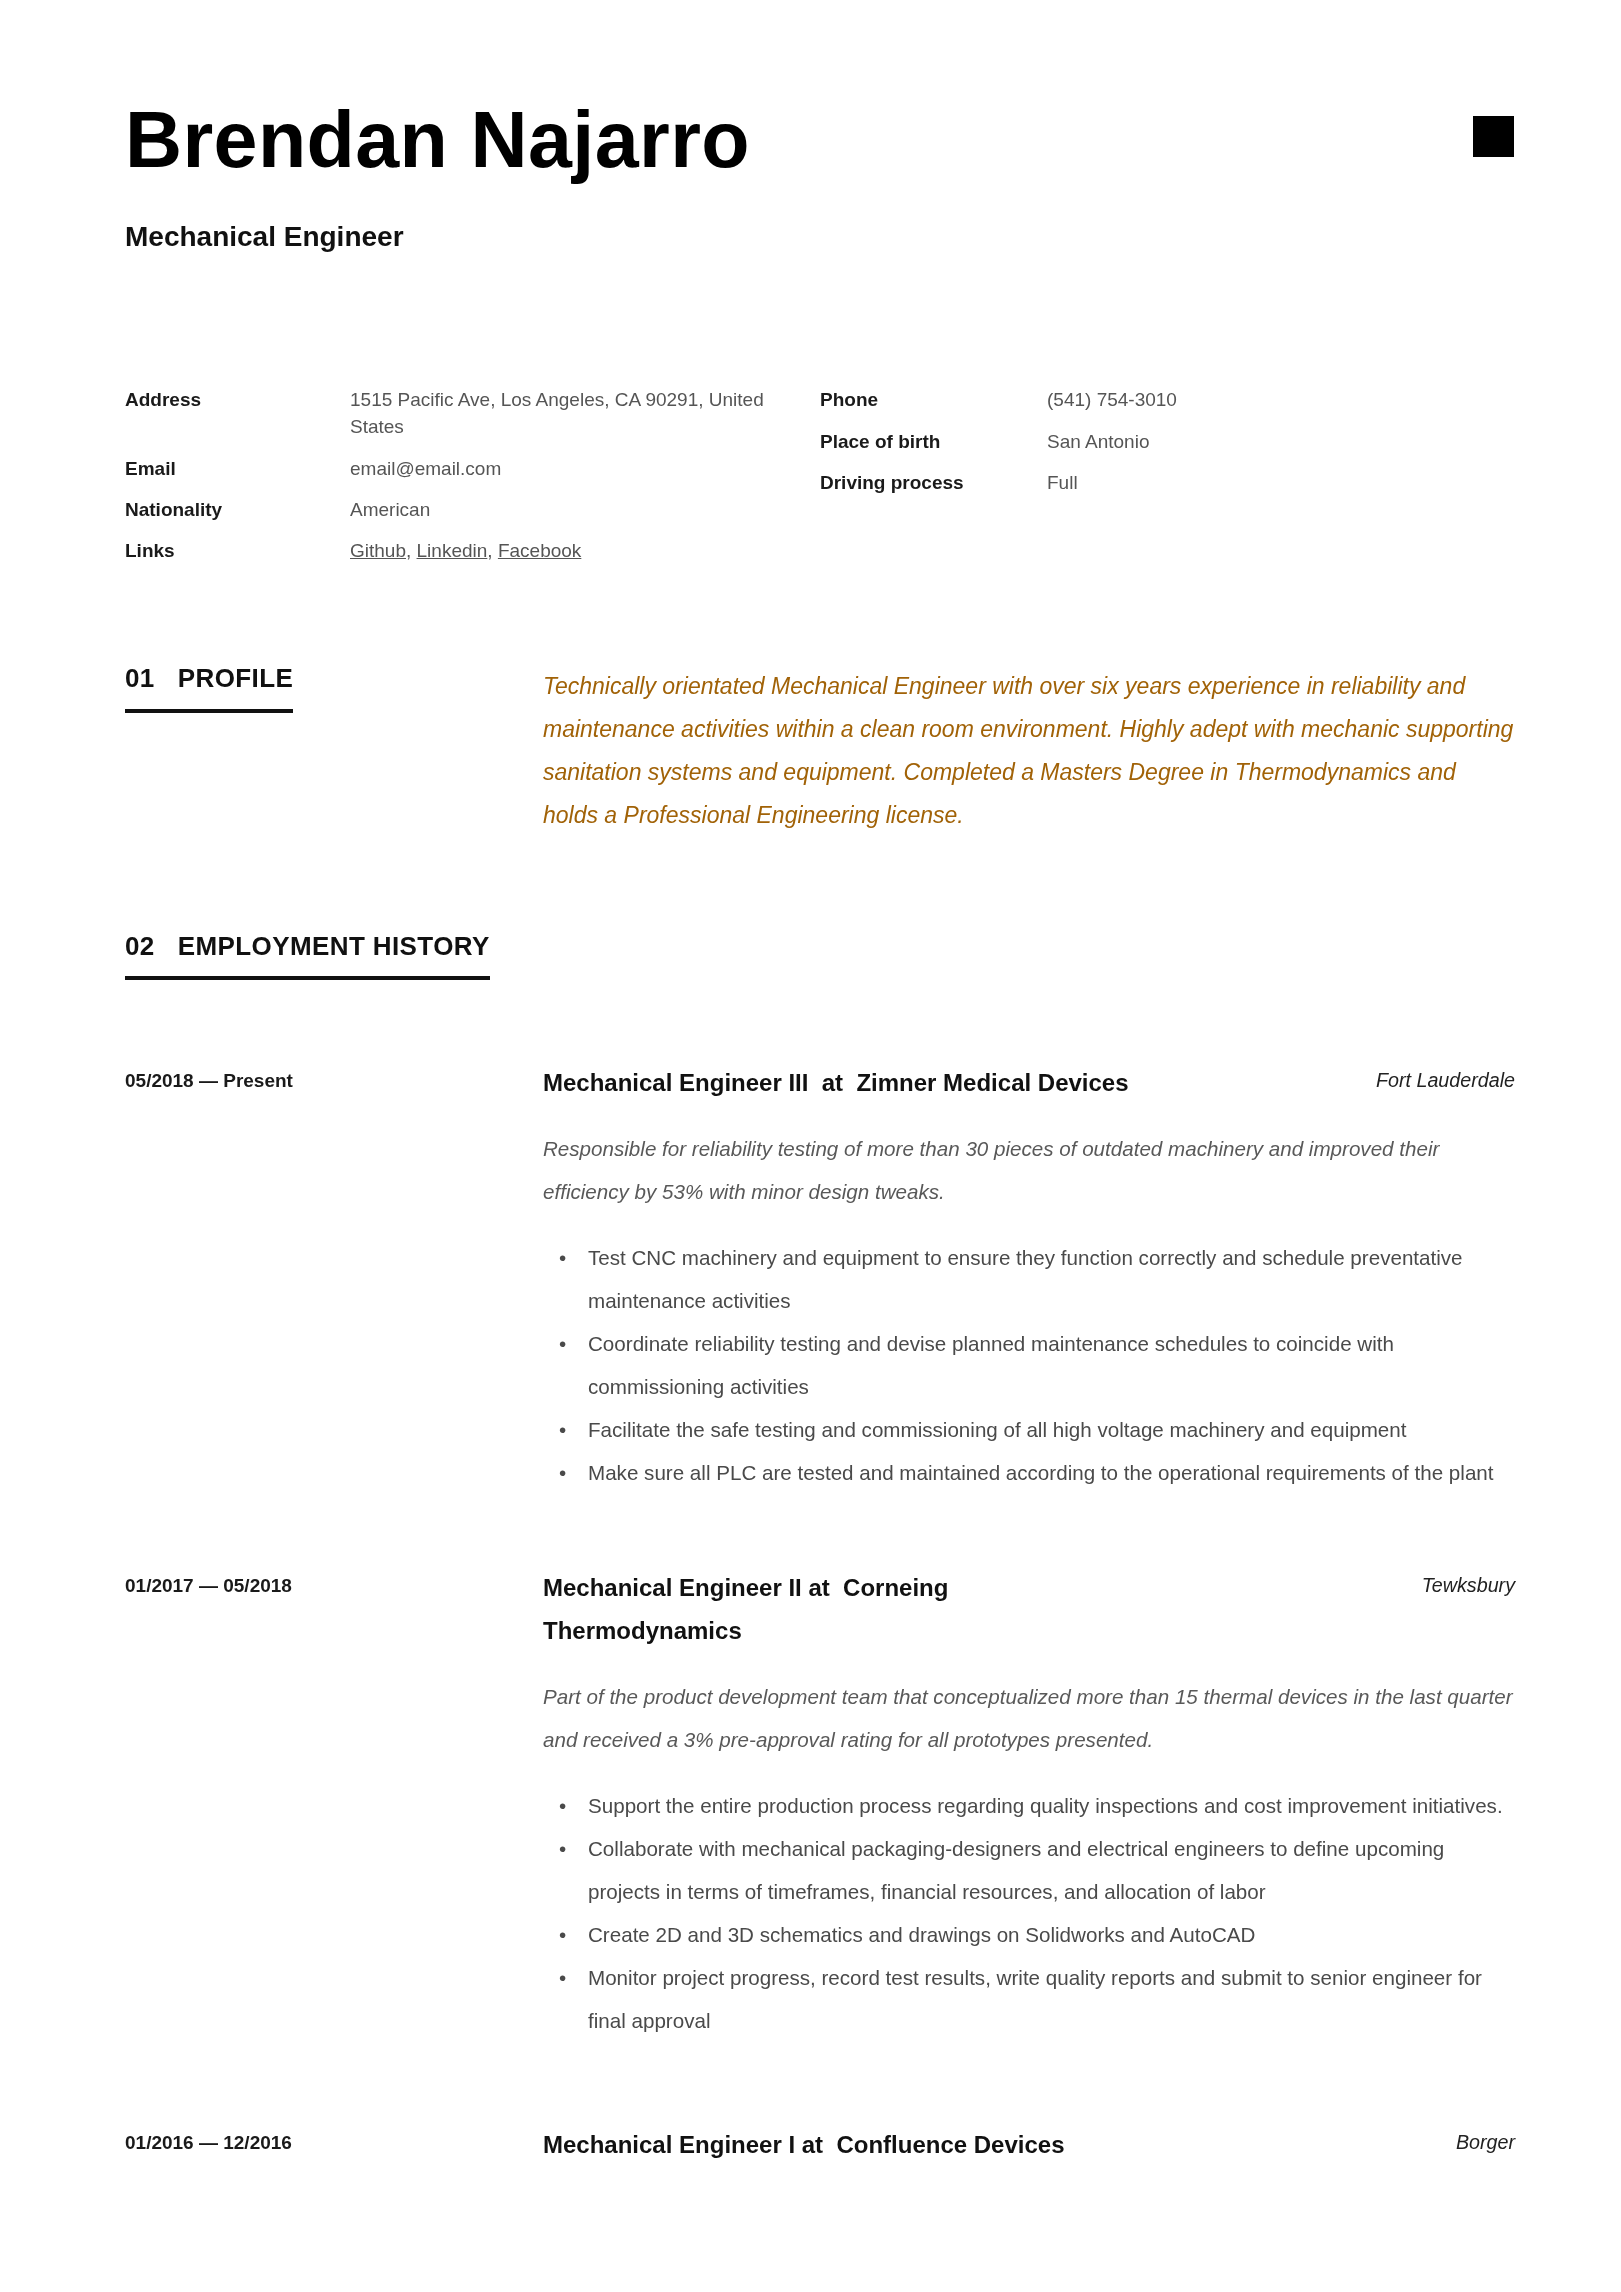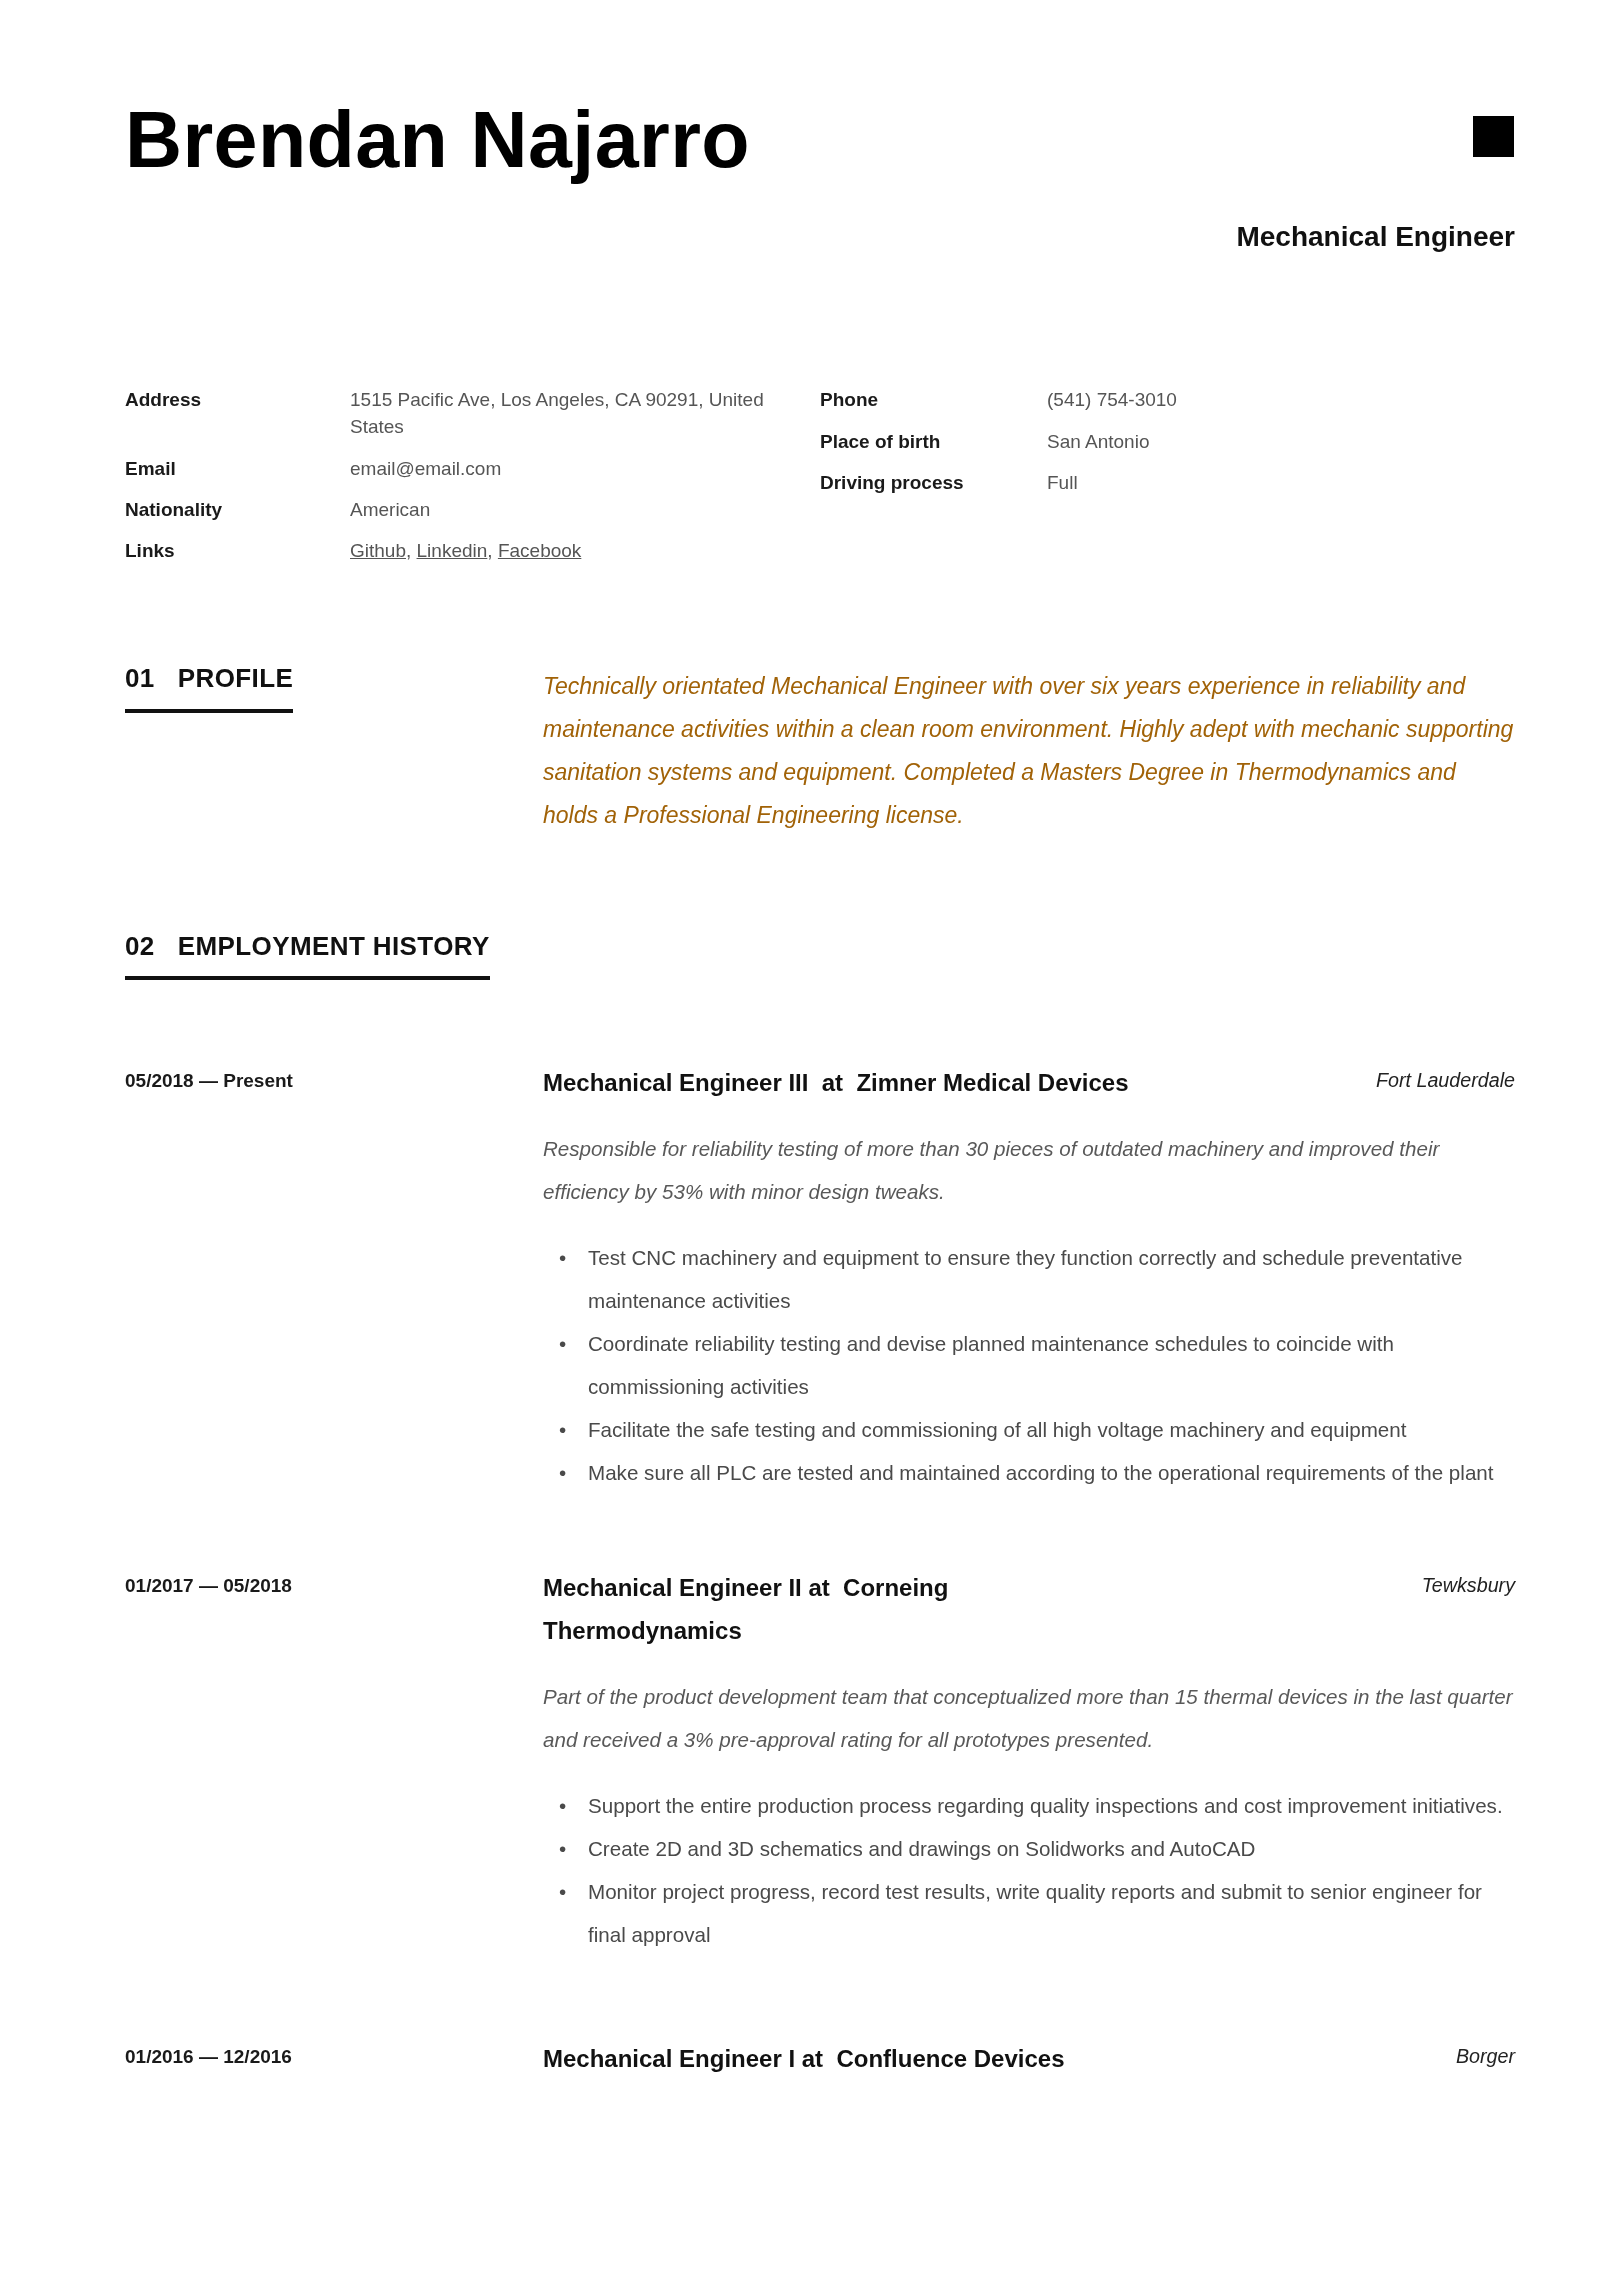--- a/index.html
+++ b/index.html
@@ -30,21 +30,20 @@
     color: #000000;
     line-height: 1.08;
     letter-spacing: 0.4px;
   }
 
   .subtitle {
     margin-top: 39px;
     font-size: 28px;
     font-weight: bold;
     color: #111111;
-    text-align: right;
   }
 
   
   .contact {
     display: flex;
     margin-top: 133px;
     font-size: 19px;
     line-height: 27px;
   }
   .contact-grid {
@@ -222,20 +221,21 @@
         <div class="job-dates">01/2017 — 05/2018</div>
       </div>
       <div class="right-col">
         <div class="job-header">
           <h4 class="job-title narrow">Mechanical Engineer II at  Corneing Thermodynamics</h4>
           <div class="job-location">Tewksbury</div>
         </div>
         <p class="job-desc">Part of the product development team that conceptualized more than 15 thermal devices in the last quarter and received a 3% pre-approval rating for all prototypes presented.</p>
         <ul class="job-bullets">
           <li>Support the entire production process regarding quality inspections and cost improvement initiatives.</li>
+          <li>Collaborate with mechanical packaging-designers and electrical engineers to define upcoming projects in terms of timeframes, financial resources, and allocation of labor</li>
           <li>Create 2D and 3D schematics and drawings on Solidworks and AutoCAD</li>
           <li>Monitor project progress, record test results, write quality reports and submit to senior engineer for final approval</li>
         </ul>
       </div>
     </div>
 
     <div class="job job-3">
       <div class="left-col">
         <div class="job-dates">01/2016 — 12/2016</div>
       </div>

